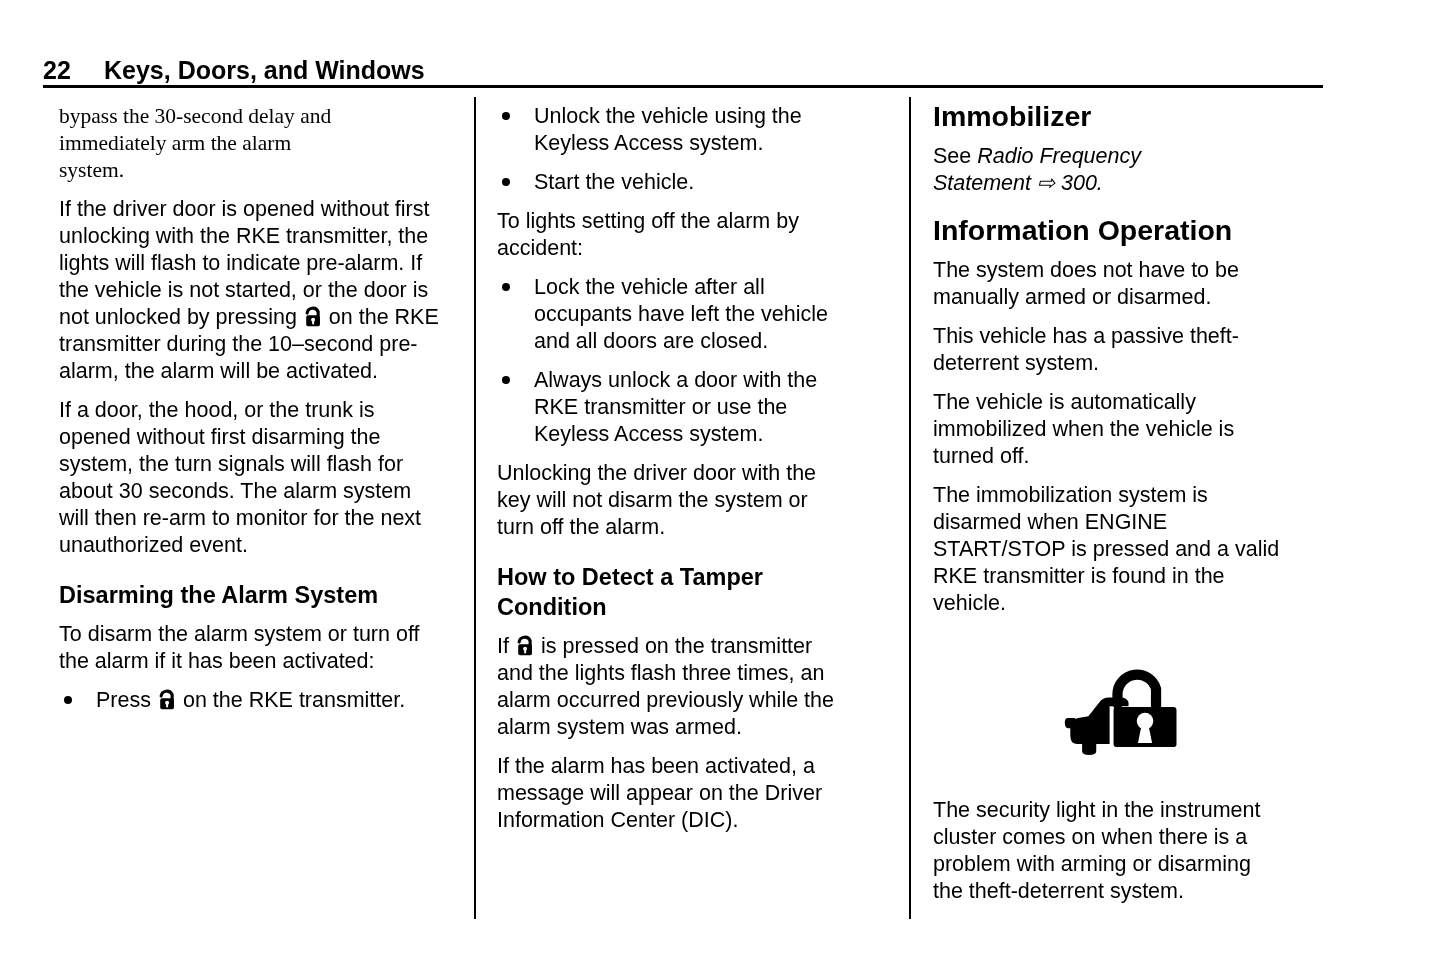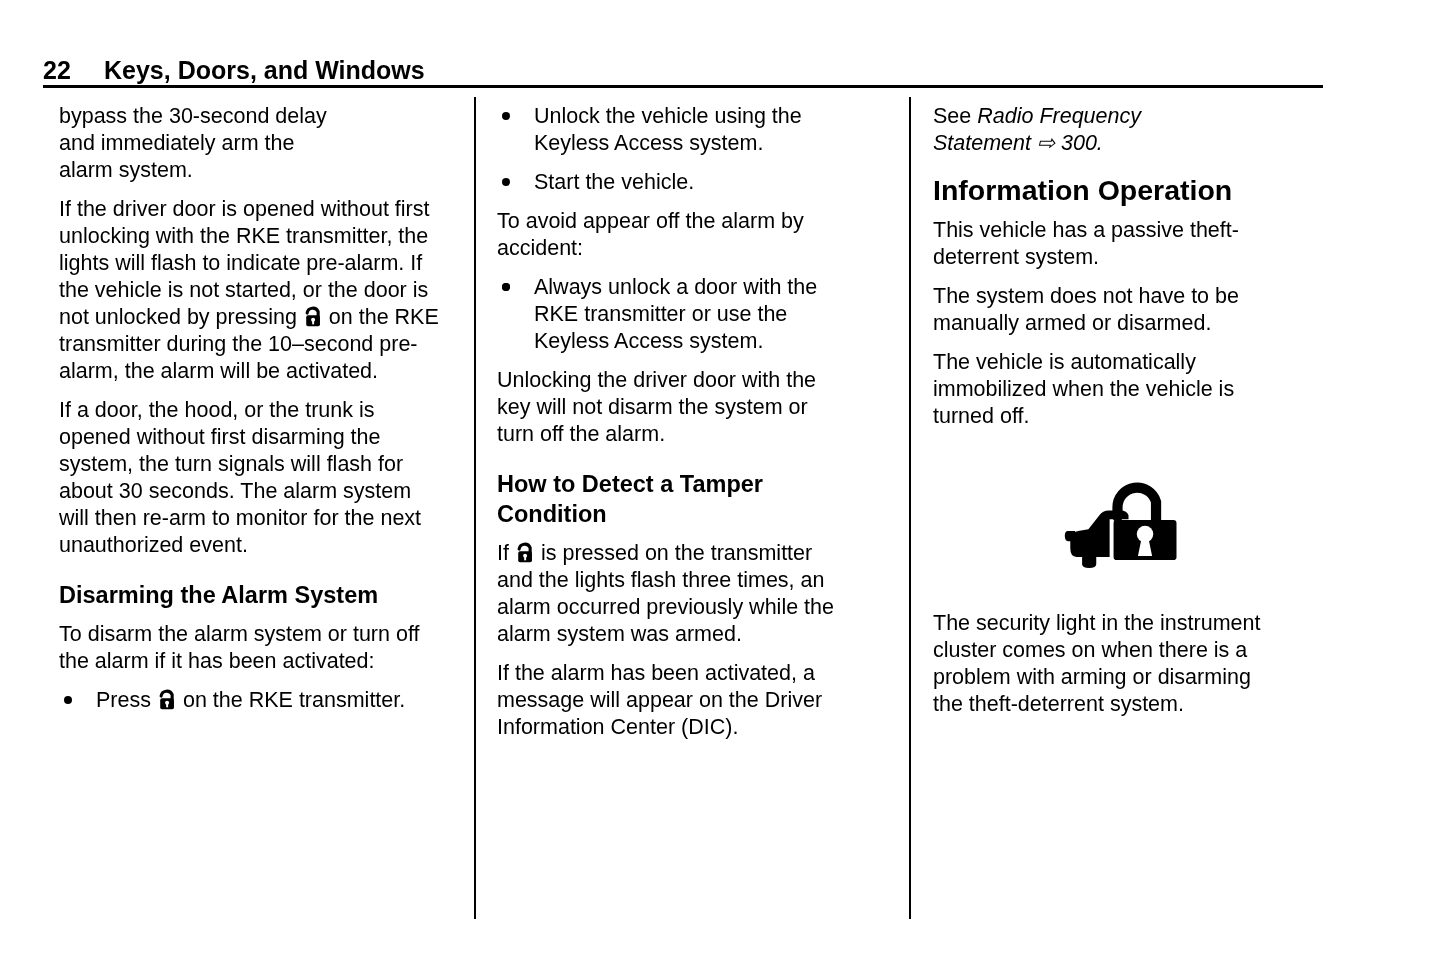--- a/index.html
+++ b/index.html
@@ -17,21 +17,21 @@
   .divider.d2{left:909px;}
   
   .col{position:absolute;top:97px;font-size:21.5px;line-height:27px;}
   .col.c1{left:59px;width:385px;}
   .col.c2{left:497px;width:352px;}
   .col.c3{left:933px;width:352px;}
   .col p{margin:6px 0 12px;}
   h2{font-size:28.5px;line-height:34px;font-weight:bold;margin:16px 0 10px;}
   h3{font-size:23.5px;line-height:30px;font-weight:bold;margin:21px 0 11px;}
   .col.c3 h2.first{margin-top:2px;}
-  .indent{margin-left:53px;max-width:280px;}
+  .indent{margin-left:53px;max-width:280px;font-family:Liberation Serif, serif;}
   .ref{max-width:310px;}
   .ital{font-style:italic;}
   
   .bullet{position:relative;padding-left:37px;margin:6px 0 12px;}
   .bullet .dot{position:absolute;left:5px;top:9px;width:8px;height:8px;border-radius:50%;background:#000;}
   
   .unlock{display:inline-block;width:22px;height:22px;vertical-align:-4px;margin:0 5px;}
   .seclight{display:block;margin:48px auto 34px;width:118px;height:98px;transform:translateX(14px);}
 </style>
 </head>
@@ -77,24 +77,25 @@
 <div class="col c2">
   <div class="bullet">
     <span class="dot"></span>
     <span>Unlock the vehicle using the Keyless Access system.</span>
   </div>
   <div class="bullet">
     <span class="dot"></span>
     <span>Start the vehicle.</span>
   </div>
 
-  <p>To avoid appear off the alarm by accident:</p>
+  <p>To lights setting off the alarm by accident:</p>
 
   <div class="bullet">
     <span class="dot"></span>
+    <span>Lock the vehicle after all occupants have left the vehicle and all doors are closed.</span>
   </div>
   <div class="bullet">
     <span class="dot"></span>
     <span>Always unlock a door with the RKE transmitter or use the Keyless Access system.</span>
   </div>
 
   <p>Unlocking the driver door with the key will not disarm the system or turn off the alarm.</p>
 
   <h3>How to Detect a Tamper Condition</h3>
 
@@ -104,31 +105,33 @@
         <rect x="4.6" y="10.2" width="15" height="12" rx="2"></rect>
         <circle cx="12.1" cy="14.9" r="2.2" fill="#fff"></circle>
         <rect x="11.1" y="15.6" width="2.1" height="4.4" fill="#fff"></rect>
       </svg><span>is pressed on the transmitter and the lights flash three times, an alarm occurred previously while the alarm system was armed.</span>
   </p>
 
   <p>If the alarm has been activated, a message will appear on the Driver Information Center (DIC).</p>
 </div>
 
 <div class="col c3">
+  <h2 class="first">Immobilizer</h2>
 
   <p class="ref">
     <span>See</span>
     <span class="ital">Radio Frequency Statement ⇨ 300.</span>
   </p>
 
   <h2>Information Operation</h2>
 
+  <p>The system does not have to be manually armed or disarmed.</p>
   <p>This vehicle has a passive theft-deterrent system.</p>
-  <p>The system does not have to be manually armed or disarmed.</p>
   <p>The vehicle is automatically immobilized when the vehicle is turned off.</p>
+  <p>The immobilization system is disarmed when ENGINE START/STOP is pressed and a valid RKE transmitter is found in the vehicle.</p>
 
   <svg class="seclight" viewBox="0 0 150 110">
 
     <path d="M14 60 L5 60 Q1 60 1 66 Q1 73 6 73 L14 73 Z" fill="#000"></path>
 
     <path d="M16 93 Q8 93 8 82 L8 70 Q8 62 18 60 L31 58 L45 40 Q49 34 57 34 L72 34 Q80 34 82 40 L82 45 L58 45 L58 93 Z" fill="#000"></path>
 
     <path d="M23 90 L41 90 L41 102 Q41 107 32 107 Q23 107 23 102 Z" fill="#000"></path>
 
     <path d="M68 42 L68 30 A25 25 0 0 1 117 23 L117 46" fill="none" stroke="#000" stroke-width="13" stroke-linecap="round"></path>

